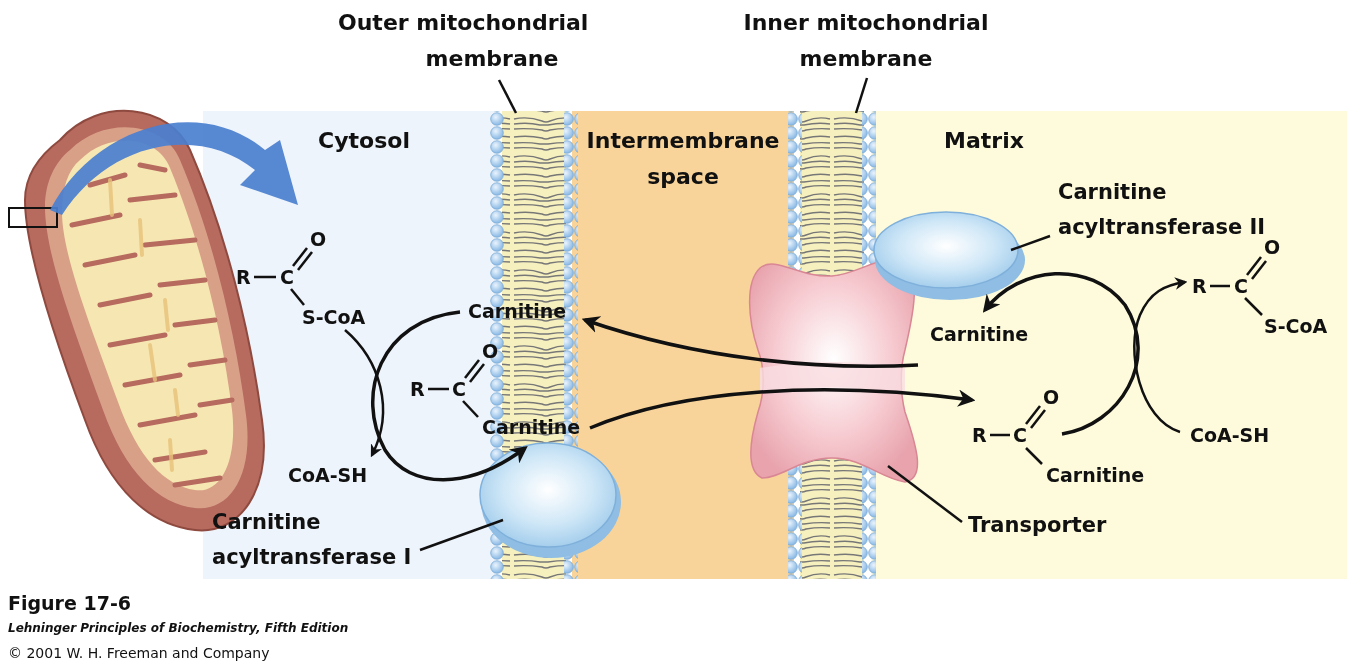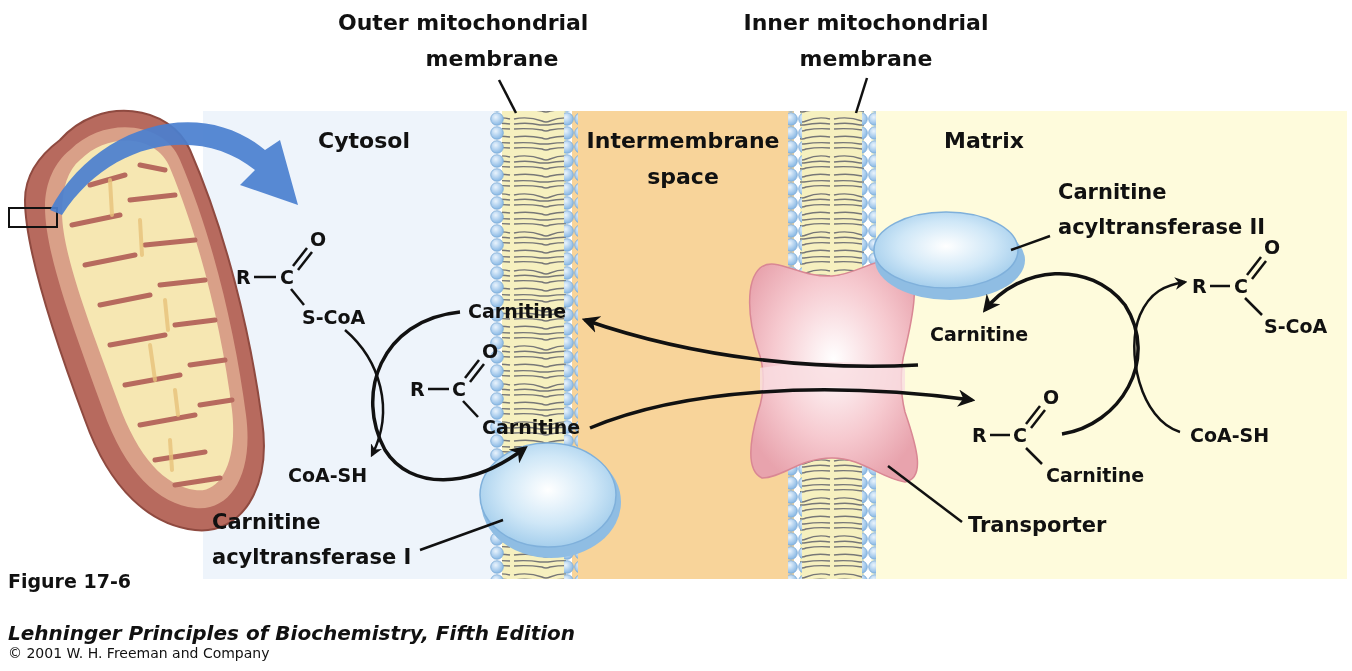--- a/index.html
+++ b/index.html
@@ -2,22 +2,22 @@
 <html><head>
 <meta charset="utf-8">
 <style>
   html,body{margin:0;padding:0;background:#ffffff;}
   body{width:1352px;height:671px;position:relative;overflow:hidden;font-family:"DejaVu Sans",sans-serif;}
   svg{position:absolute;left:0;top:0;}
   .lbl{font-family:"DejaVu Sans",sans-serif;font-weight:bold;fill:#111;font-size:21px;}
   .chem{font-family:"DejaVu Sans",sans-serif;font-weight:bold;fill:#111;font-size:19px;}
   .hdr{font-family:"DejaVu Sans",sans-serif;font-weight:bold;fill:#111;font-size:22px;}
   .cap{position:absolute;left:8px;font-family:"DejaVu Sans",sans-serif;color:#111;}
-  #fig-title{top:570px;font-size:19px;font-weight:bold;}
-  #fig-book{top:621px;font-size:20px;font-style:italic;font-weight:bold;}
+  #fig-title{top:592px;font-size:19px;font-weight:bold;}
+  #fig-book{top:621px;font-size:12px;font-style:italic;font-weight:bold;}
   #fig-copy{top:645px;font-size:14px;}
 </style>
 </head>
 <body>
 
 <svg width="1352" height="671" viewBox="0 0 1352 671">
   <defs>
     <radialGradient id="enzGrad" cx="50%" cy="45%" r="60%">
       <stop offset="0%" stop-color="#ffffff"></stop>
       <stop offset="55%" stop-color="#cfe7f7"></stop>

